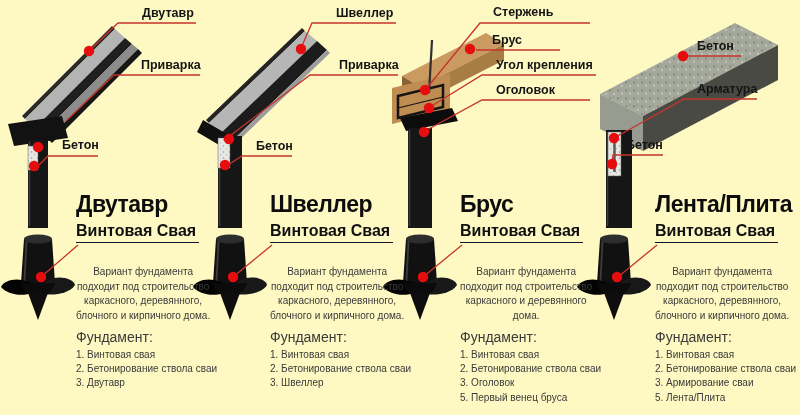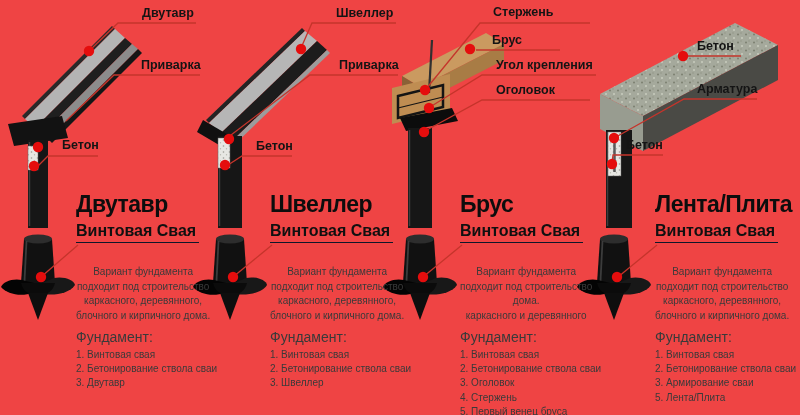--- a/index.html
+++ b/index.html
@@ -1,16 +1,16 @@
 <!DOCTYPE html>
 <html><head>
 <meta charset="utf-8">
 <style>
   html,body{margin:0;padding:0;background:#fff;}
-  .canvas{position:relative;width:800px;height:415px;background:#ef4444;overflow:hidden;
+  .canvas{position:relative;width:800px;height:415px;background:#fef9c3;overflow:hidden;
           font-family:"Liberation Sans",sans-serif;}
   .bg{position:absolute;left:0;top:0;width:800px;height:415px;}
   .rl{stroke:#c5342b;stroke-width:1.3;fill:none;}
   .rd{fill:#e50d0d;}
   .txt{position:absolute;white-space:nowrap;}
   .lbl{font-size:12.5px;font-weight:bold;color:#141414;line-height:15px;}
   .title{font-size:23px;font-weight:bold;color:#0d0d0d;letter-spacing:-0.5px;line-height:24px;}
   .subtitle{font-size:16px;font-weight:bold;color:#101010;line-height:18px;
             border-bottom:1px solid #0f172a;padding:0 3px 2px 0;}
   .desc{font-size:10px;color:#3a3a3a;text-align:center;}
@@ -171,29 +171,28 @@
 
   <span class="txt lbl" style="left:493px;top:5px">Стержень</span>
   <span class="txt lbl" style="left:492px;top:33px">Брус</span>
   <span class="txt lbl" style="left:496px;top:58px">Угол крепления</span>
   <span class="txt lbl" style="left:496px;top:83px">Оголовок</span>
   <span class="txt title" style="left:460px;top:192px">Брус</span>
   <span class="txt subtitle" style="left:460px;top:222px">Винтовая Свая</span>
   <div class="txt desc" style="left:460px;top:265px">
     <div>Вариант фундамента</div>
     <div>подходит под строительство</div>
+    <div>каркасного и деревянного</div>
     <div>дома.</div>
-    <div>каркасного и деревянного</div>
   </div>
   <span class="txt fhead" style="left:460px;top:331px">Фундамент:</span>
   <div class="txt flist" style="left:460px;top:348px">
     <div>1. Винтовая свая</div>
     <div>2. Бетонирование ствола сваи</div>
     <div>3. Оголовок</div>
-    <div>4. Стержень</div>
     <div>5. Первый венец бруса</div>
   </div>
 
   <span class="txt lbl" style="left:697px;top:39px">Бетон</span>
   <span class="txt lbl" style="left:697px;top:82px">Арматура</span>
   <span class="txt lbl" style="left:626px;top:138px">Бетон</span>
   <span class="txt title" style="left:655px;top:192px">Лента/Плита</span>
   <span class="txt subtitle" style="left:655px;top:222px">Винтовая Свая</span>
   <div class="txt desc" style="left:655px;top:265px">
     <div>Вариант фундамента</div>

